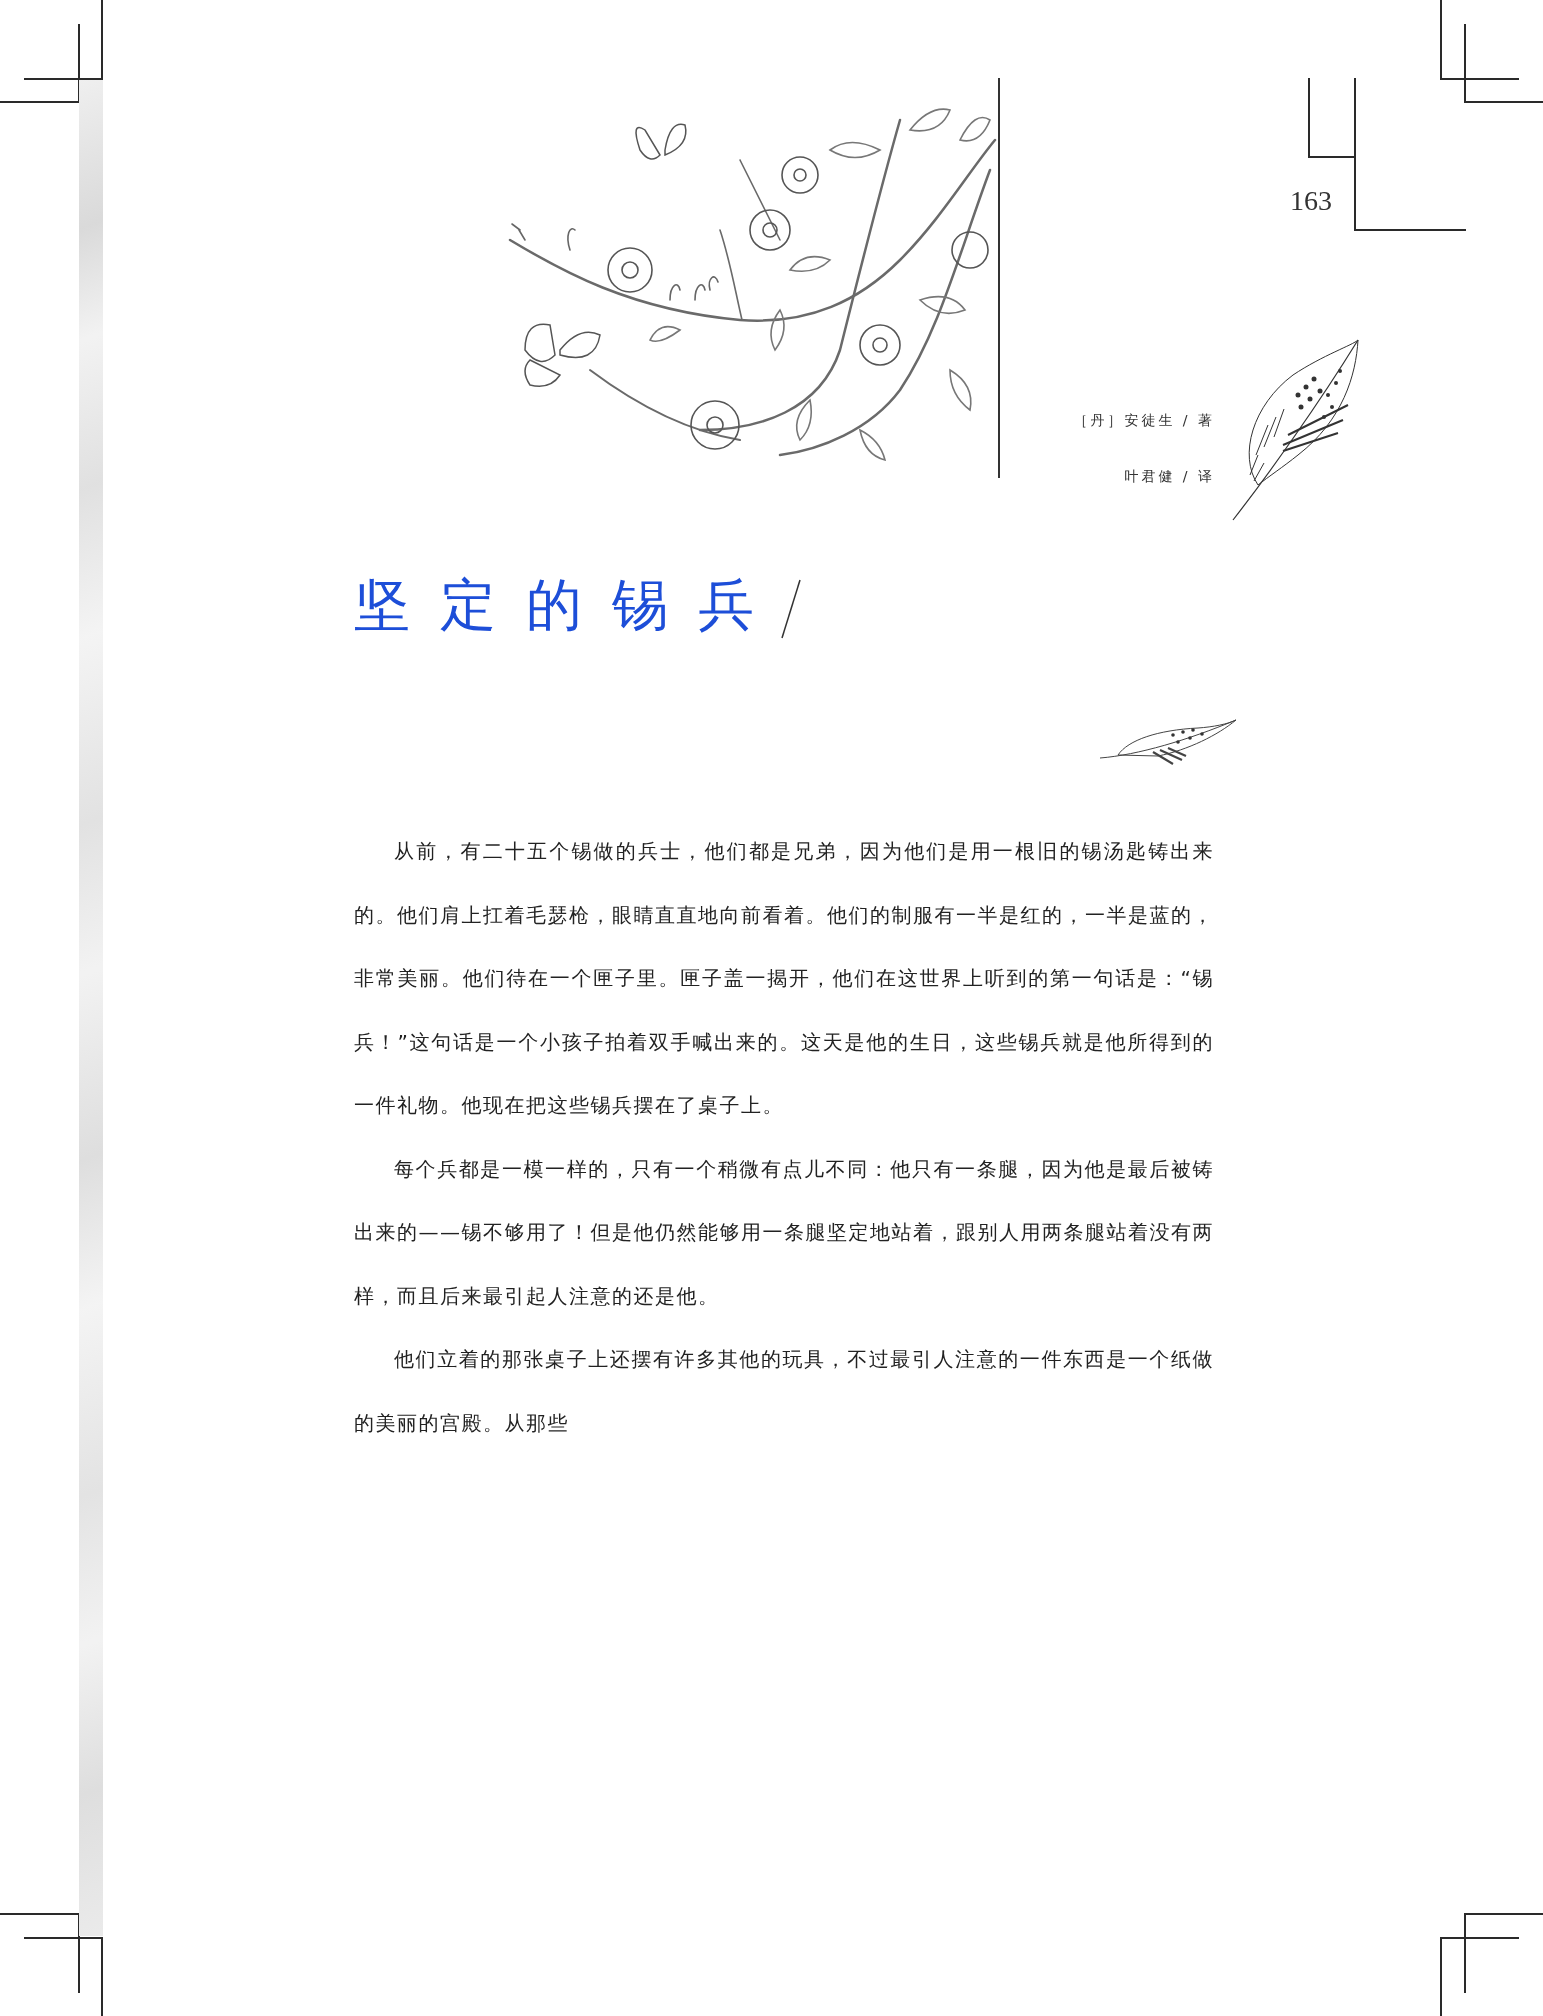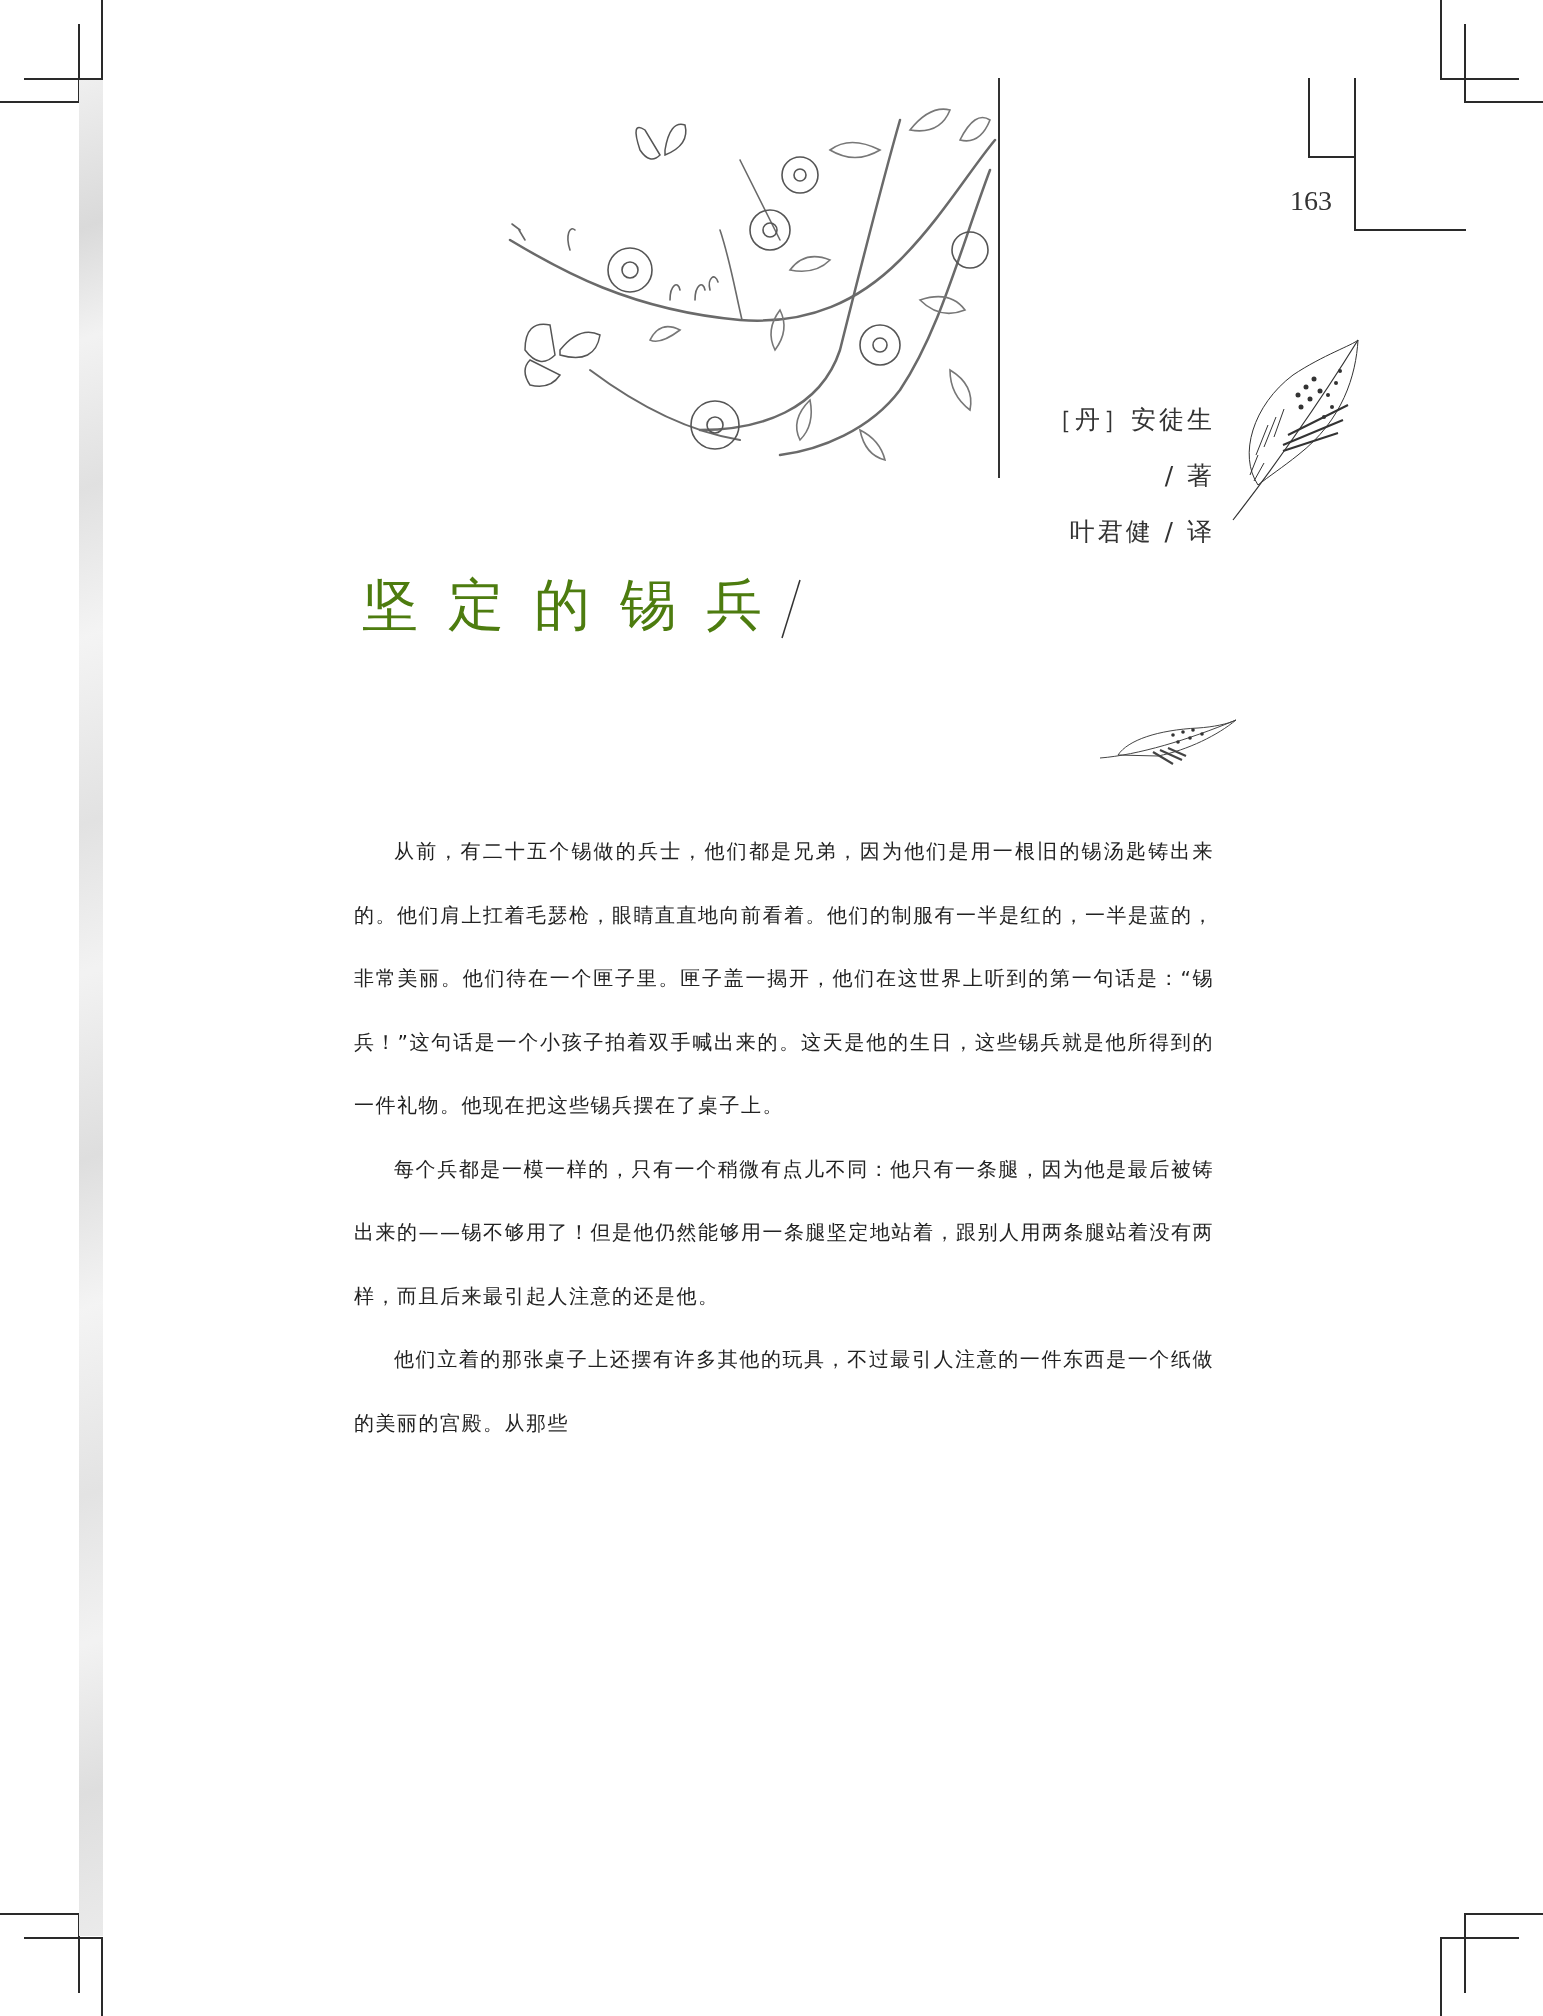--- a/index.html
+++ b/index.html
@@ -26,32 +26,31 @@
       font-size: 28px; color: #333; 
     }
 
     
     .illustration { position: absolute; left: 480px; top: 70px; width: 520px; height: 410px; }
     .divider-v { position: absolute; left: 998px; top: 78px; width: 2px; height: 400px; background: #333; }
 
     
     .credits {
       position: absolute; left: 1030px; top: 392px; width: 185px;
-      font-size: 25px; color: #333; text-align: right; line-height: 56px; letter-spacing: 3px;
+      font-size: 14px; color: #333; text-align: right; line-height: 56px; letter-spacing: 3px;
     }
     .feather-big { position: absolute; left: 1228px; top: 335px; width: 135px; height: 190px; }
     .feather-small { position: absolute; left: 1098px; top: 710px; width: 140px; height: 60px; }
 
     
     .title {
       position: absolute; left: 354px; top: 568px;
-      font-size: 56px; letter-spacing: 30px; color: #4d7c0f; font-weight: normal;
+      font-size: 56px; letter-spacing: 30px; color: #1d4ed8; font-weight: normal;
       font-family: Liberation Serif, serif;
       white-space: nowrap;
-      margin-left: 8px;
     }
     .title-slash { position: absolute; left: 780px; top: 578px; width: 22px; height: 62px; }
 
     
     .body-text {
       position: absolute; left: 354px; top: 820px; width: 860px;
       font-size: 20px; line-height: 63.5px; color: #222;
       letter-spacing: 1.5px; text-align: justify;
     }
     .body-text p { margin: 0; text-indent: 2em; }

